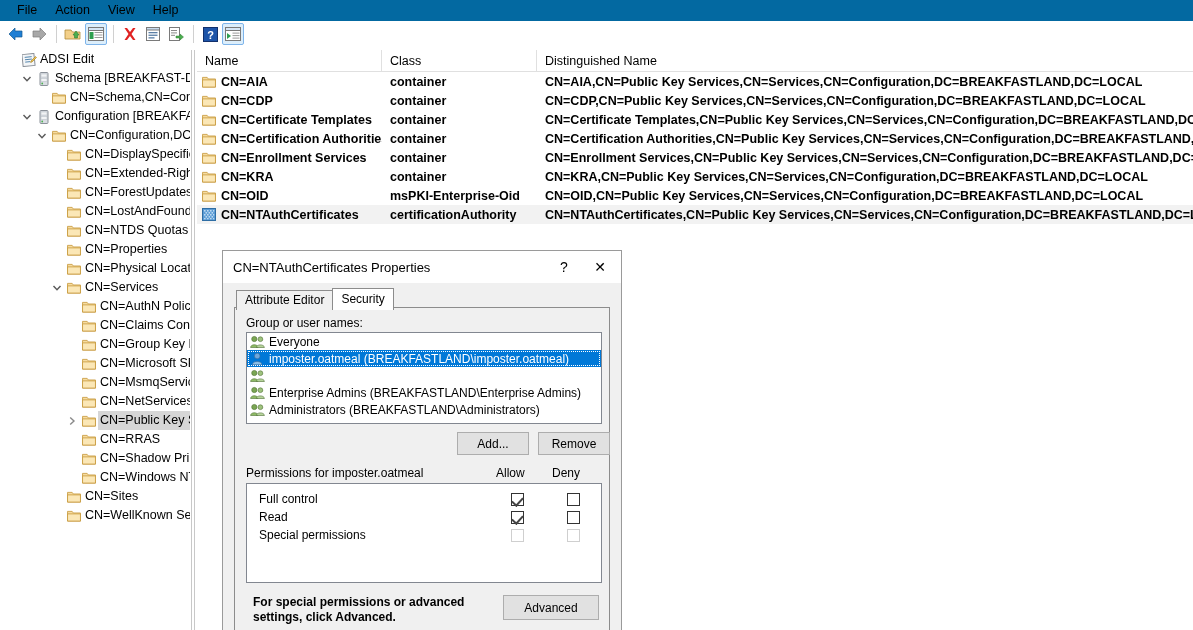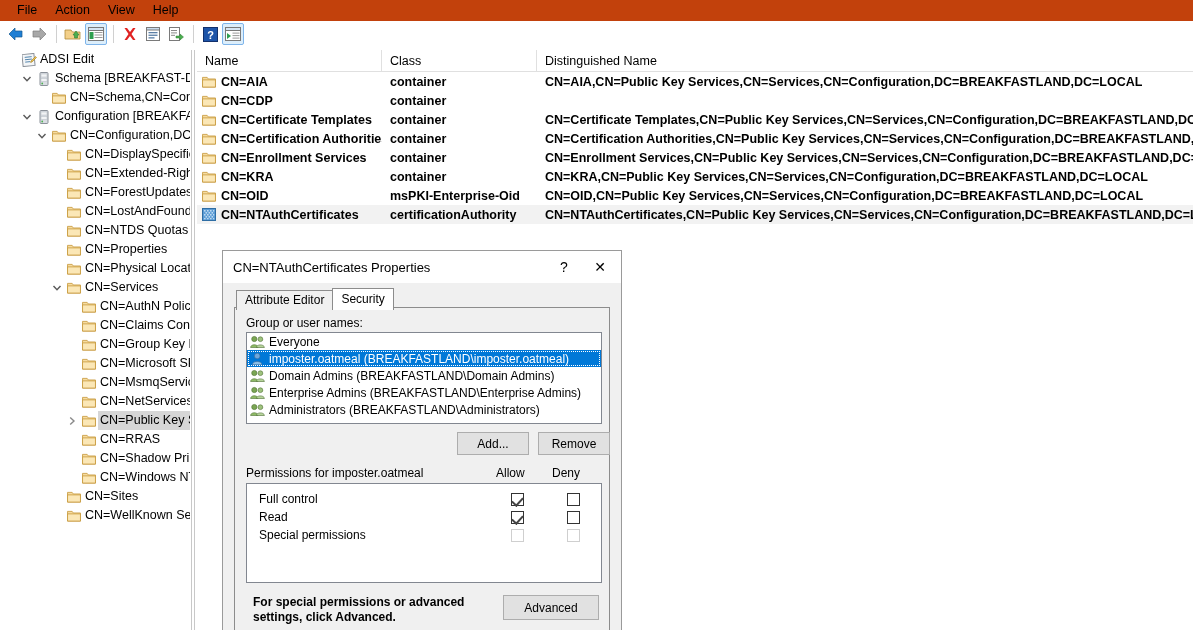--- a/index.html
+++ b/index.html
@@ -10,21 +10,21 @@
     background: #ffffff;
     font-family: "Liberation Sans", sans-serif;
     font-size: 12px;
     color: #000000;
   }
   #app { position: relative; width: 1193px; height: 630px; background:#fff; }
 
   
   .menubar {
     position: absolute; left:0; top:0; width:1193px; height:21px;
-    background:#c2410c; display:flex; align-items:center; padding-left:8px;
+    background:#0369a1; display:flex; align-items:center; padding-left:8px;
   }
   .menubar .mi {
     font-size: 12.5px; color:#000; padding: 2px 9px; cursor:default;
     line-height: 15px;
   }
 
   
   .toolbar {
     position:absolute; left:0; top:21px; width:1193px; height:27px;
     background:#ffffff; display:flex; align-items:center; padding-left:5px;
@@ -565,20 +565,21 @@
           <div class="lv-cell name" style="width:185px">
             <span style="display:flex;align-items:center">
               <svg class="fldr" width="15" height="13" viewBox="0 0 15 13">
                 <path d="M0.5 1.5 L5.5 1.5 L6.8 3.2 L14.5 3.2 L14.5 12 L0.5 12 Z" fill="#f6dca0" stroke="#c79a3c" stroke-width="0.9"></path>
                 <path d="M0.5 4.2 L14.5 4.2 L14.5 12 L0.5 12 Z" fill="#fbe7b6" stroke="#c79a3c" stroke-width="0.9"></path>
               </svg>
             </span>
             <span>CN=CDP</span>
           </div>
           <div class="lv-cell" style="width:155px">container</div>
+          <div class="lv-cell" style="width:656px">CN=CDP,CN=Public Key Services,CN=Services,CN=Configuration,DC=BREAKFASTLAND,DC=LOCAL</div>
         </div>
         <div class="lv-row">
           <div class="lv-cell name" style="width:185px">
             <span style="display:flex;align-items:center">
               <svg class="fldr" width="15" height="13" viewBox="0 0 15 13">
                 <path d="M0.5 1.5 L5.5 1.5 L6.8 3.2 L14.5 3.2 L14.5 12 L0.5 12 Z" fill="#f6dca0" stroke="#c79a3c" stroke-width="0.9"></path>
                 <path d="M0.5 4.2 L14.5 4.2 L14.5 12 L0.5 12 Z" fill="#fbe7b6" stroke="#c79a3c" stroke-width="0.9"></path>
               </svg>
             </span>
             <span>CN=Certificate Templates</span>
@@ -717,21 +718,20 @@
               </div>
               <div class="usr-row">
                 <span style="display:flex;align-items:center">
                   <svg width="15" height="14" viewBox="0 0 15 14">
                     <circle cx="4.3" cy="4" r="2.6" fill="#7aa653" stroke="#4d6e33" stroke-width="0.6"></circle>
                     <path d="M0.6 12.5 C0.6 8.8 8 8.8 8 12.5 Z" fill="#8fbb66" stroke="#4d6e33" stroke-width="0.6"></path>
                     <circle cx="10.4" cy="4.2" r="2.4" fill="#9ec27d" stroke="#4d6e33" stroke-width="0.6"></circle>
                     <path d="M6.4 12.5 C6.4 9 14.4 9 14.4 12.5 Z" fill="#b6d49a" stroke="#4d6e33" stroke-width="0.6"></path>
                   </svg>
                 </span>
-                <span>Domain Admins (BREAKFASTLAND\Domain Admins)</span>
               </div>
               <div class="usr-row">
                 <span style="display:flex;align-items:center">
                   <svg width="15" height="14" viewBox="0 0 15 14">
                     <circle cx="4.3" cy="4" r="2.6" fill="#7aa653" stroke="#4d6e33" stroke-width="0.6"></circle>
                     <path d="M0.6 12.5 C0.6 8.8 8 8.8 8 12.5 Z" fill="#8fbb66" stroke="#4d6e33" stroke-width="0.6"></path>
                     <circle cx="10.4" cy="4.2" r="2.4" fill="#9ec27d" stroke="#4d6e33" stroke-width="0.6"></circle>
                     <path d="M6.4 12.5 C6.4 9 14.4 9 14.4 12.5 Z" fill="#b6d49a" stroke="#4d6e33" stroke-width="0.6"></path>
                   </svg>
                 </span>

